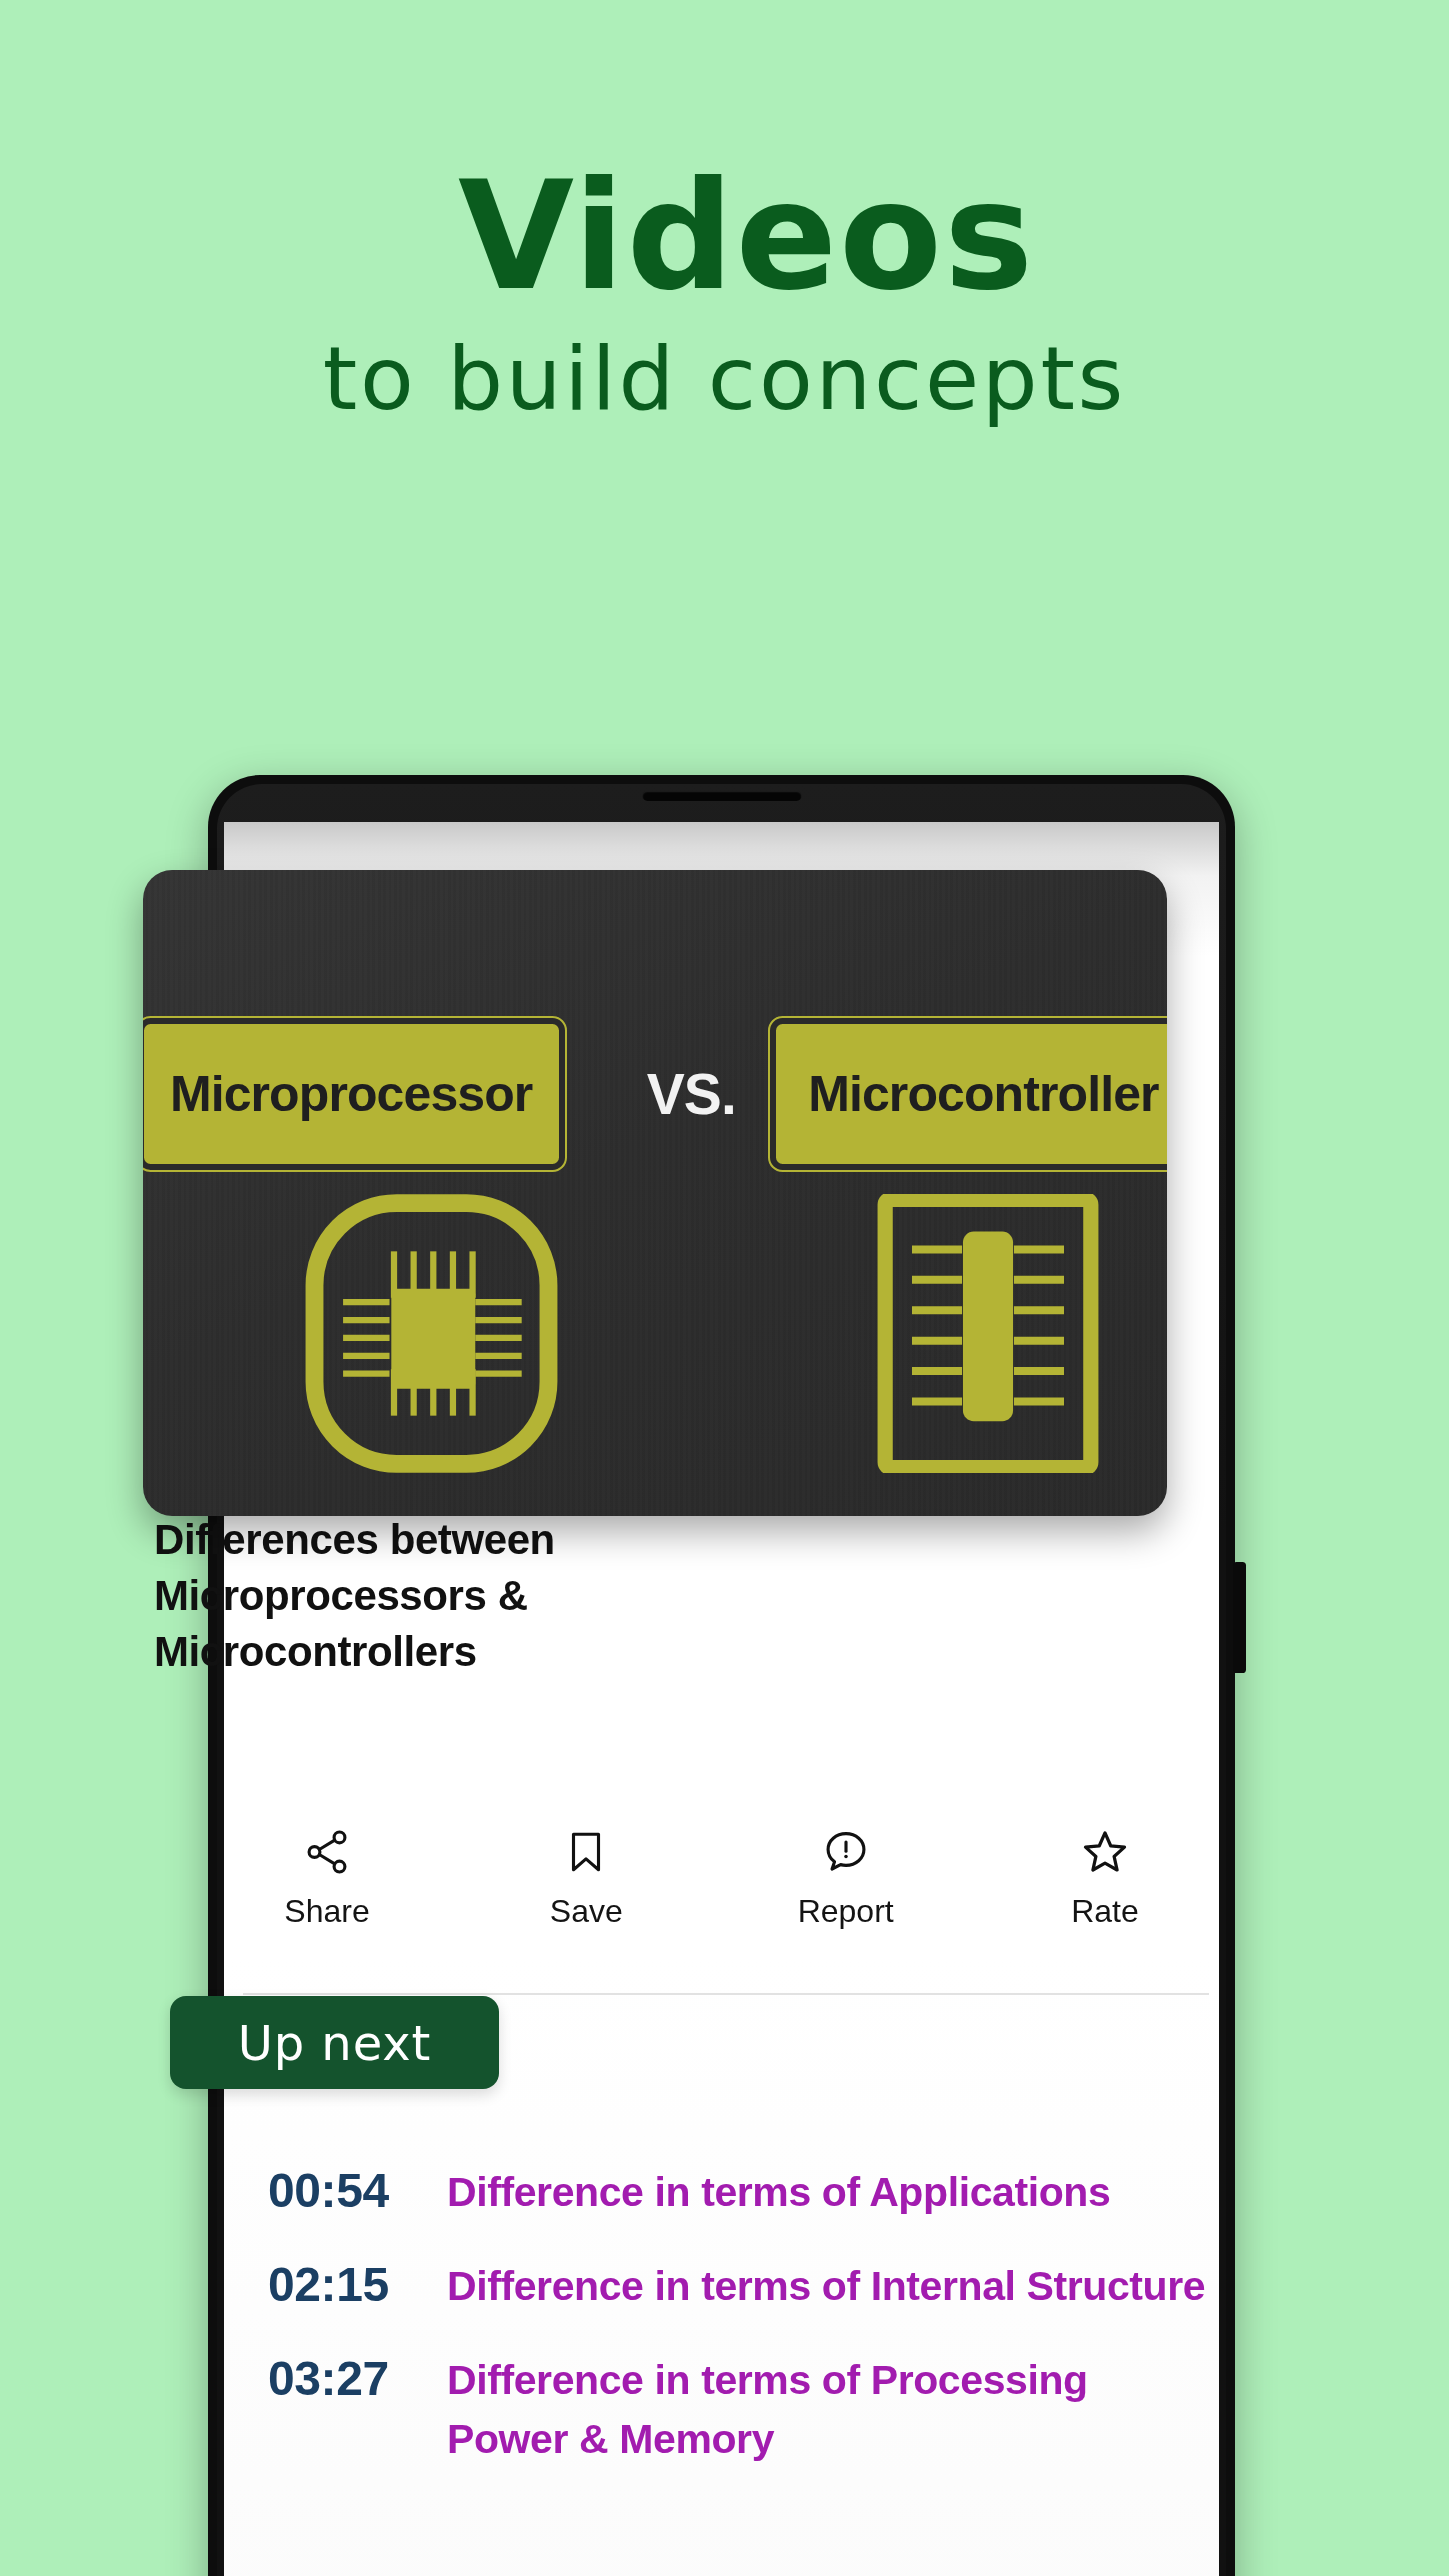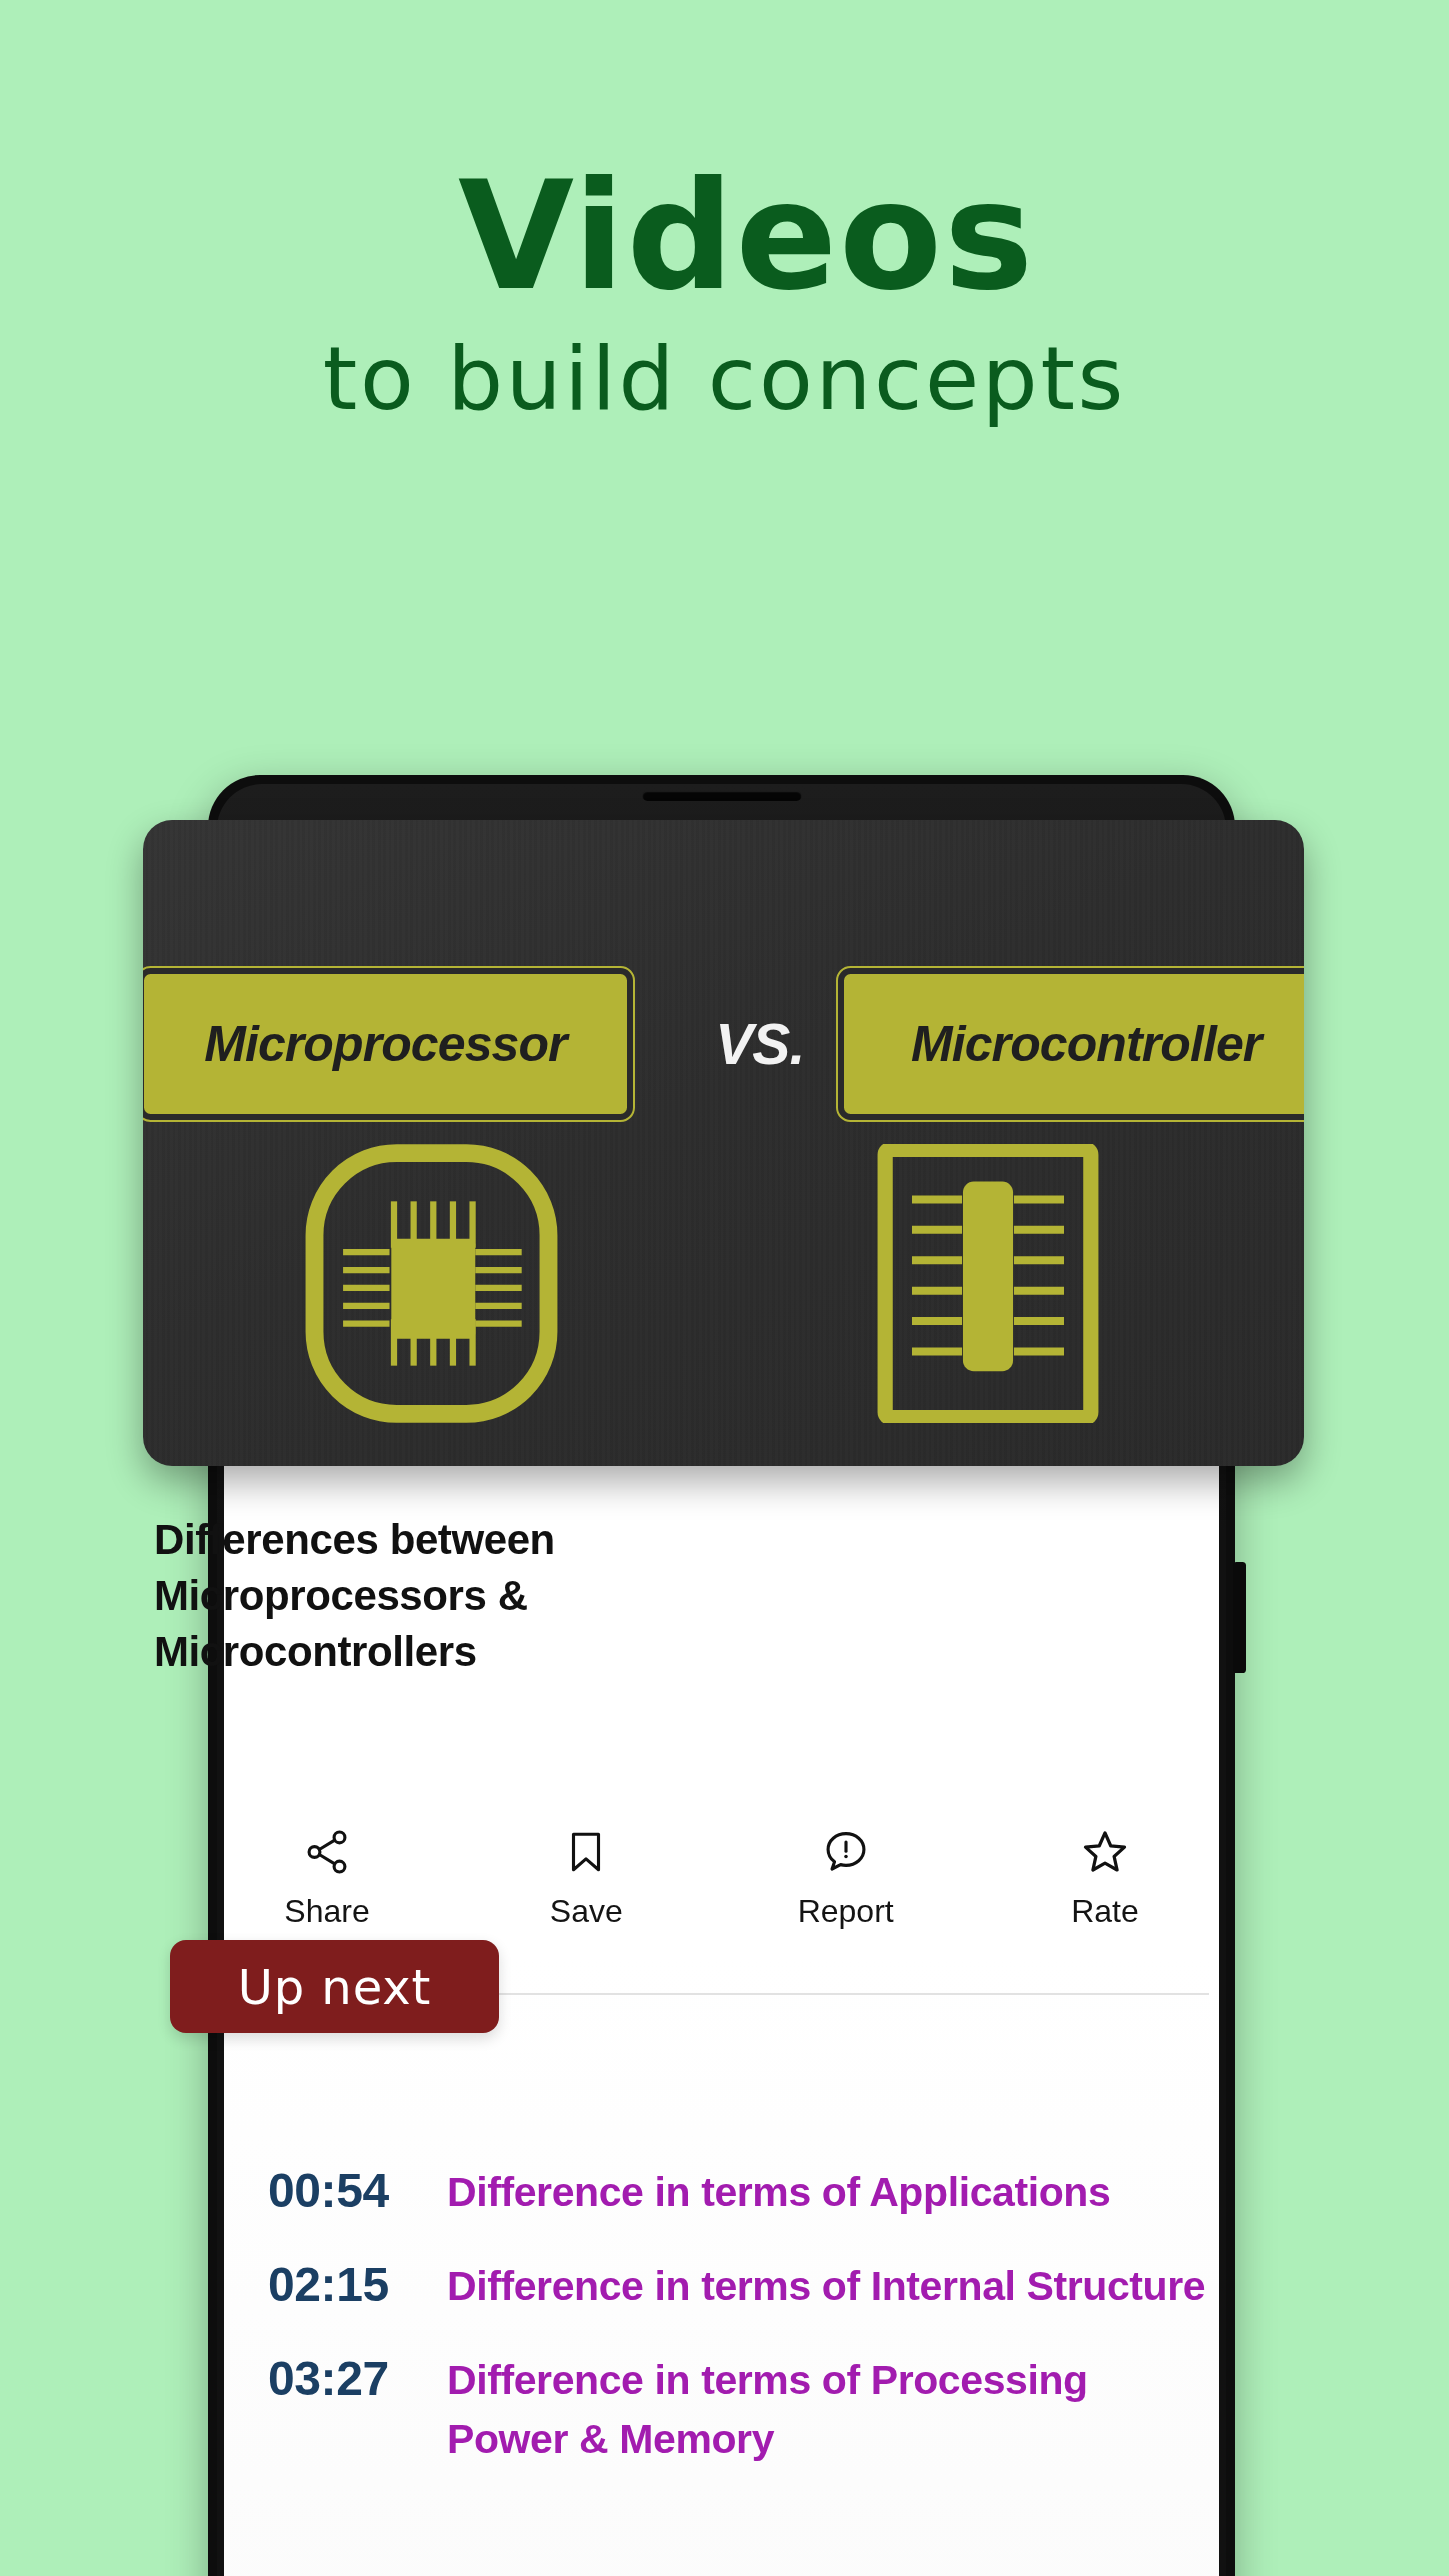--- a/index.html
+++ b/index.html
@@ -99,28 +99,27 @@
   .screen-surface {
     position: absolute;
     left: 0; top: 0; right: 0; bottom: 0;
     background: linear-gradient(180deg,#c9c9c9 0%, #f2f2f2 54px, #ffffff 134px, #ffffff 62%, #fbfbfb 100%);
   }
 
   
   .video-card {
     position: absolute;
     left: 143px;
-    top: 820px;
-    width: 1161px;
+    top: 870px;
+    width: 1024px;
     height: 646px;
     background: linear-gradient(155deg,#343434 0%, #2d2d2d 45%, #2a2a2a 100%);
     border-radius: 29px;
     box-shadow: 0 16px 36px rgba(0,0,0,0.33);
     overflow: hidden;
-    font-style: italic;
   }
 
   .video-noise {
     position: absolute;
     inset: 0;
     background:
       repeating-linear-gradient(90deg, rgba(255,255,255,0.013) 0 2.7px, rgba(0,0,0,0.015) 2.7px 5.4px);
     pointer-events: none;
   }
 
@@ -221,24 +220,24 @@
     top: 1993px;
     width: 966px;
     height: 1.8px;
     background: #e2e2e2;
   }
 
   
   .up-next-badge {
     position: absolute;
     left: 170px;
-    top: 1940px;
+    top: 1996px;
     width: 329px;
     height: 93px;
-    background: #7f1d1d;
+    background: #14532d;
     border-radius: 16px;
     display: flex;
     align-items: center;
     justify-content: center;
     color: #ffffff;
     font-family: "DejaVu Sans", sans-serif;
     font-size: 48px;
     letter-spacing: 0.9px;
     box-shadow: 0 5.4px 14.3px rgba(0,0,0,0.14);
   }

